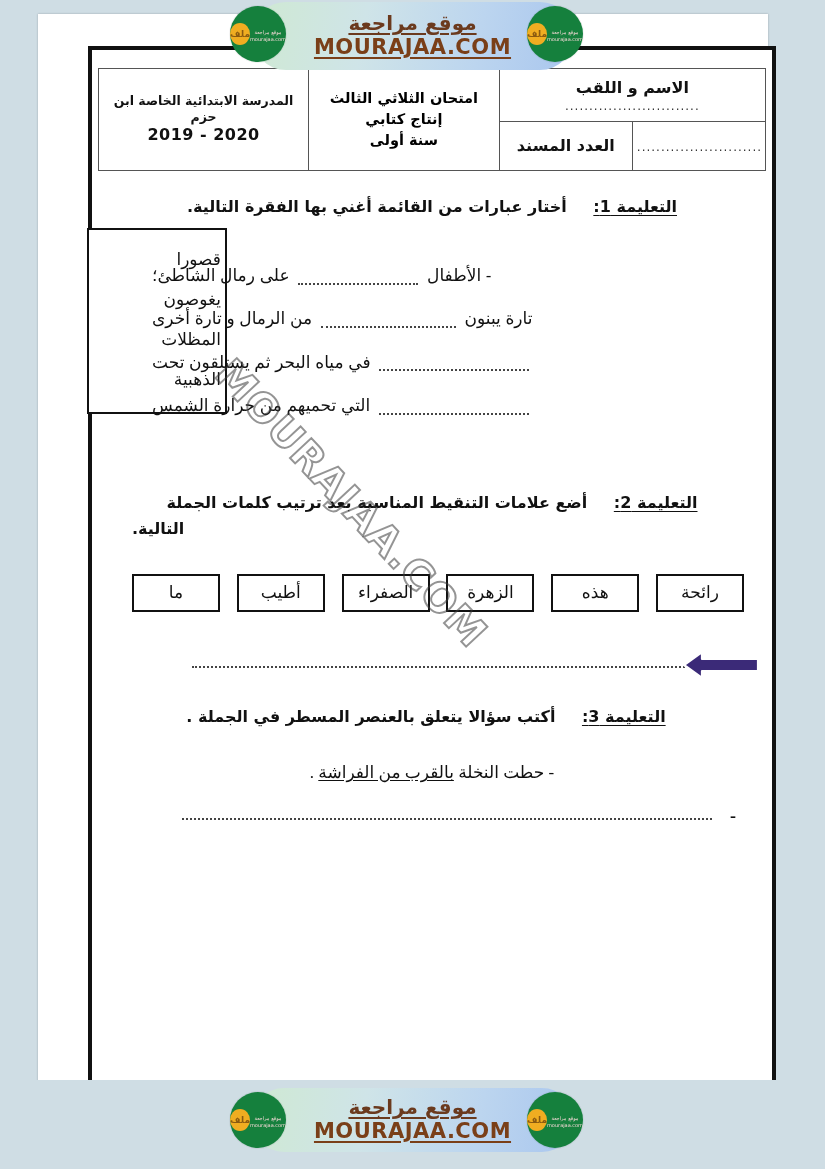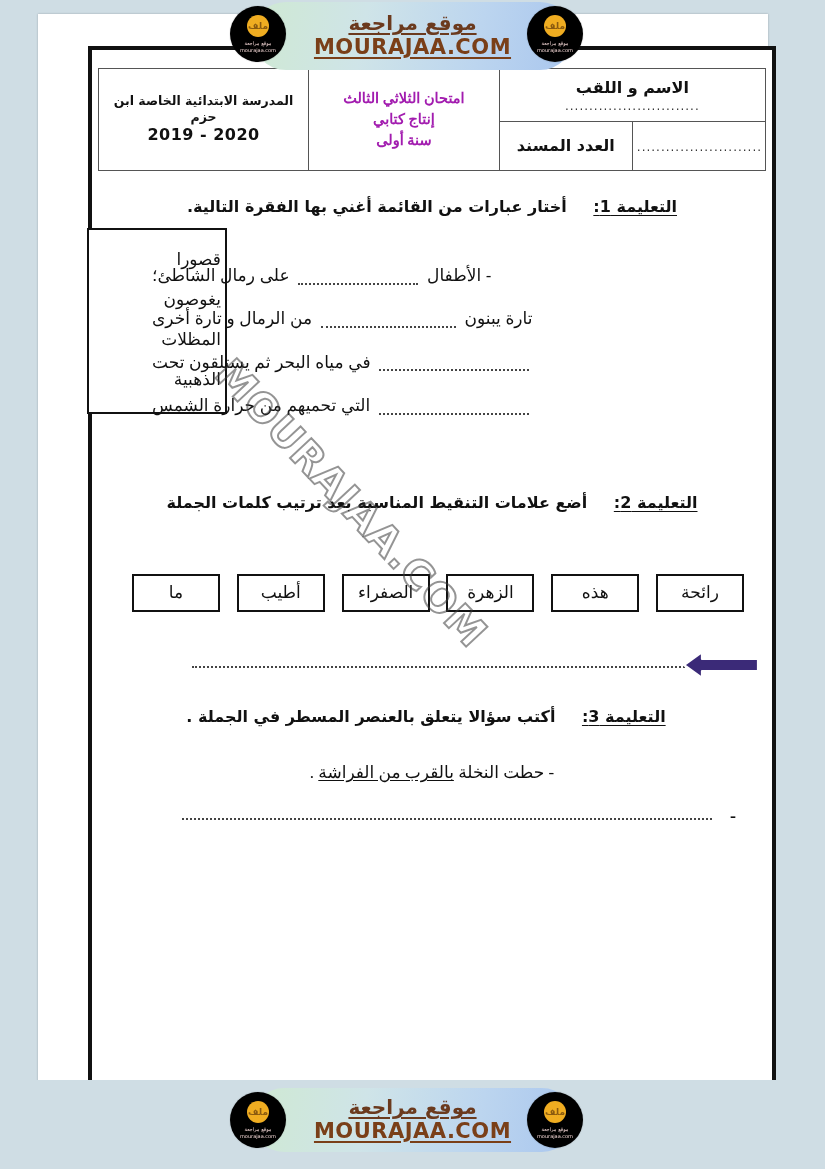--- a/index.html
+++ b/index.html
@@ -73,22 +73,21 @@
     white-space: nowrap;
     direction: ltr;
     text-align: center;
     margin-top: 1px;
   }
   .cell-center {
     font-weight: bold;
     font-size: 14.5px;
     line-height: 1.45;
     direction: rtl;
-    color: #a21caf;
-    font-family: Liberation Serif, serif;
+    color: #000000;
   }
   .cell-school {
     font-weight: bold;
     direction: rtl;
     color: #111;
     line-height: 1.3;
   }
   .school-name { font-size: 12.5px; display: block; }
   .school-year { font-size: 16px; display: block; font-family: "DejaVu Sans", sans-serif; letter-spacing: .5px; }
 
@@ -307,23 +306,23 @@
     text-decoration: underline;
     text-underline-offset: 3px;
     line-height: 1.15;
   }
 
   .logo {
     position: absolute;
     width: 56px;
     height: 56px;
     border-radius: 50%;
-    background: #000000;
+    background: #15803d;
     display: flex;
-    flex-direction: column;
+    flex-direction: row;
     align-items: center;
     justify-content: center;
     box-shadow: 0 0 0 1px rgba(0,0,0,.05);
   }
   .banner-top .logo { top: 6px; }
   .banner-bottom .logo { top: 12px; }
   .logo-left  { left: 230px; }
   .logo-right { left: 527px; }
   .logo-badge {
     width: 22px;
@@ -419,20 +418,21 @@
             <span class="gap g-lg"></span>
             <span>التي تحميهم من حرارة الشمس</span>
           </div>
         </div>
 
         <div class="instr instr-2">
           <div>
             <span class="tag">التعليمة 2:</span>
             <span>أضع علامات التنقيط المناسبة بعد ترتيب كلمات الجملة</span>
           </div>
+          <div class="instr-2-line2">التالية.</div>
         </div>
 
         <div class="wordboxes">
           <div class="wbox">رائحة</div>
           <div class="wbox">هذه</div>
           <div class="wbox">الزهرة</div>
           <div class="wbox">الصفراء</div>
           <div class="wbox">أطيب</div>
           <div class="wbox">ما</div>
         </div>

